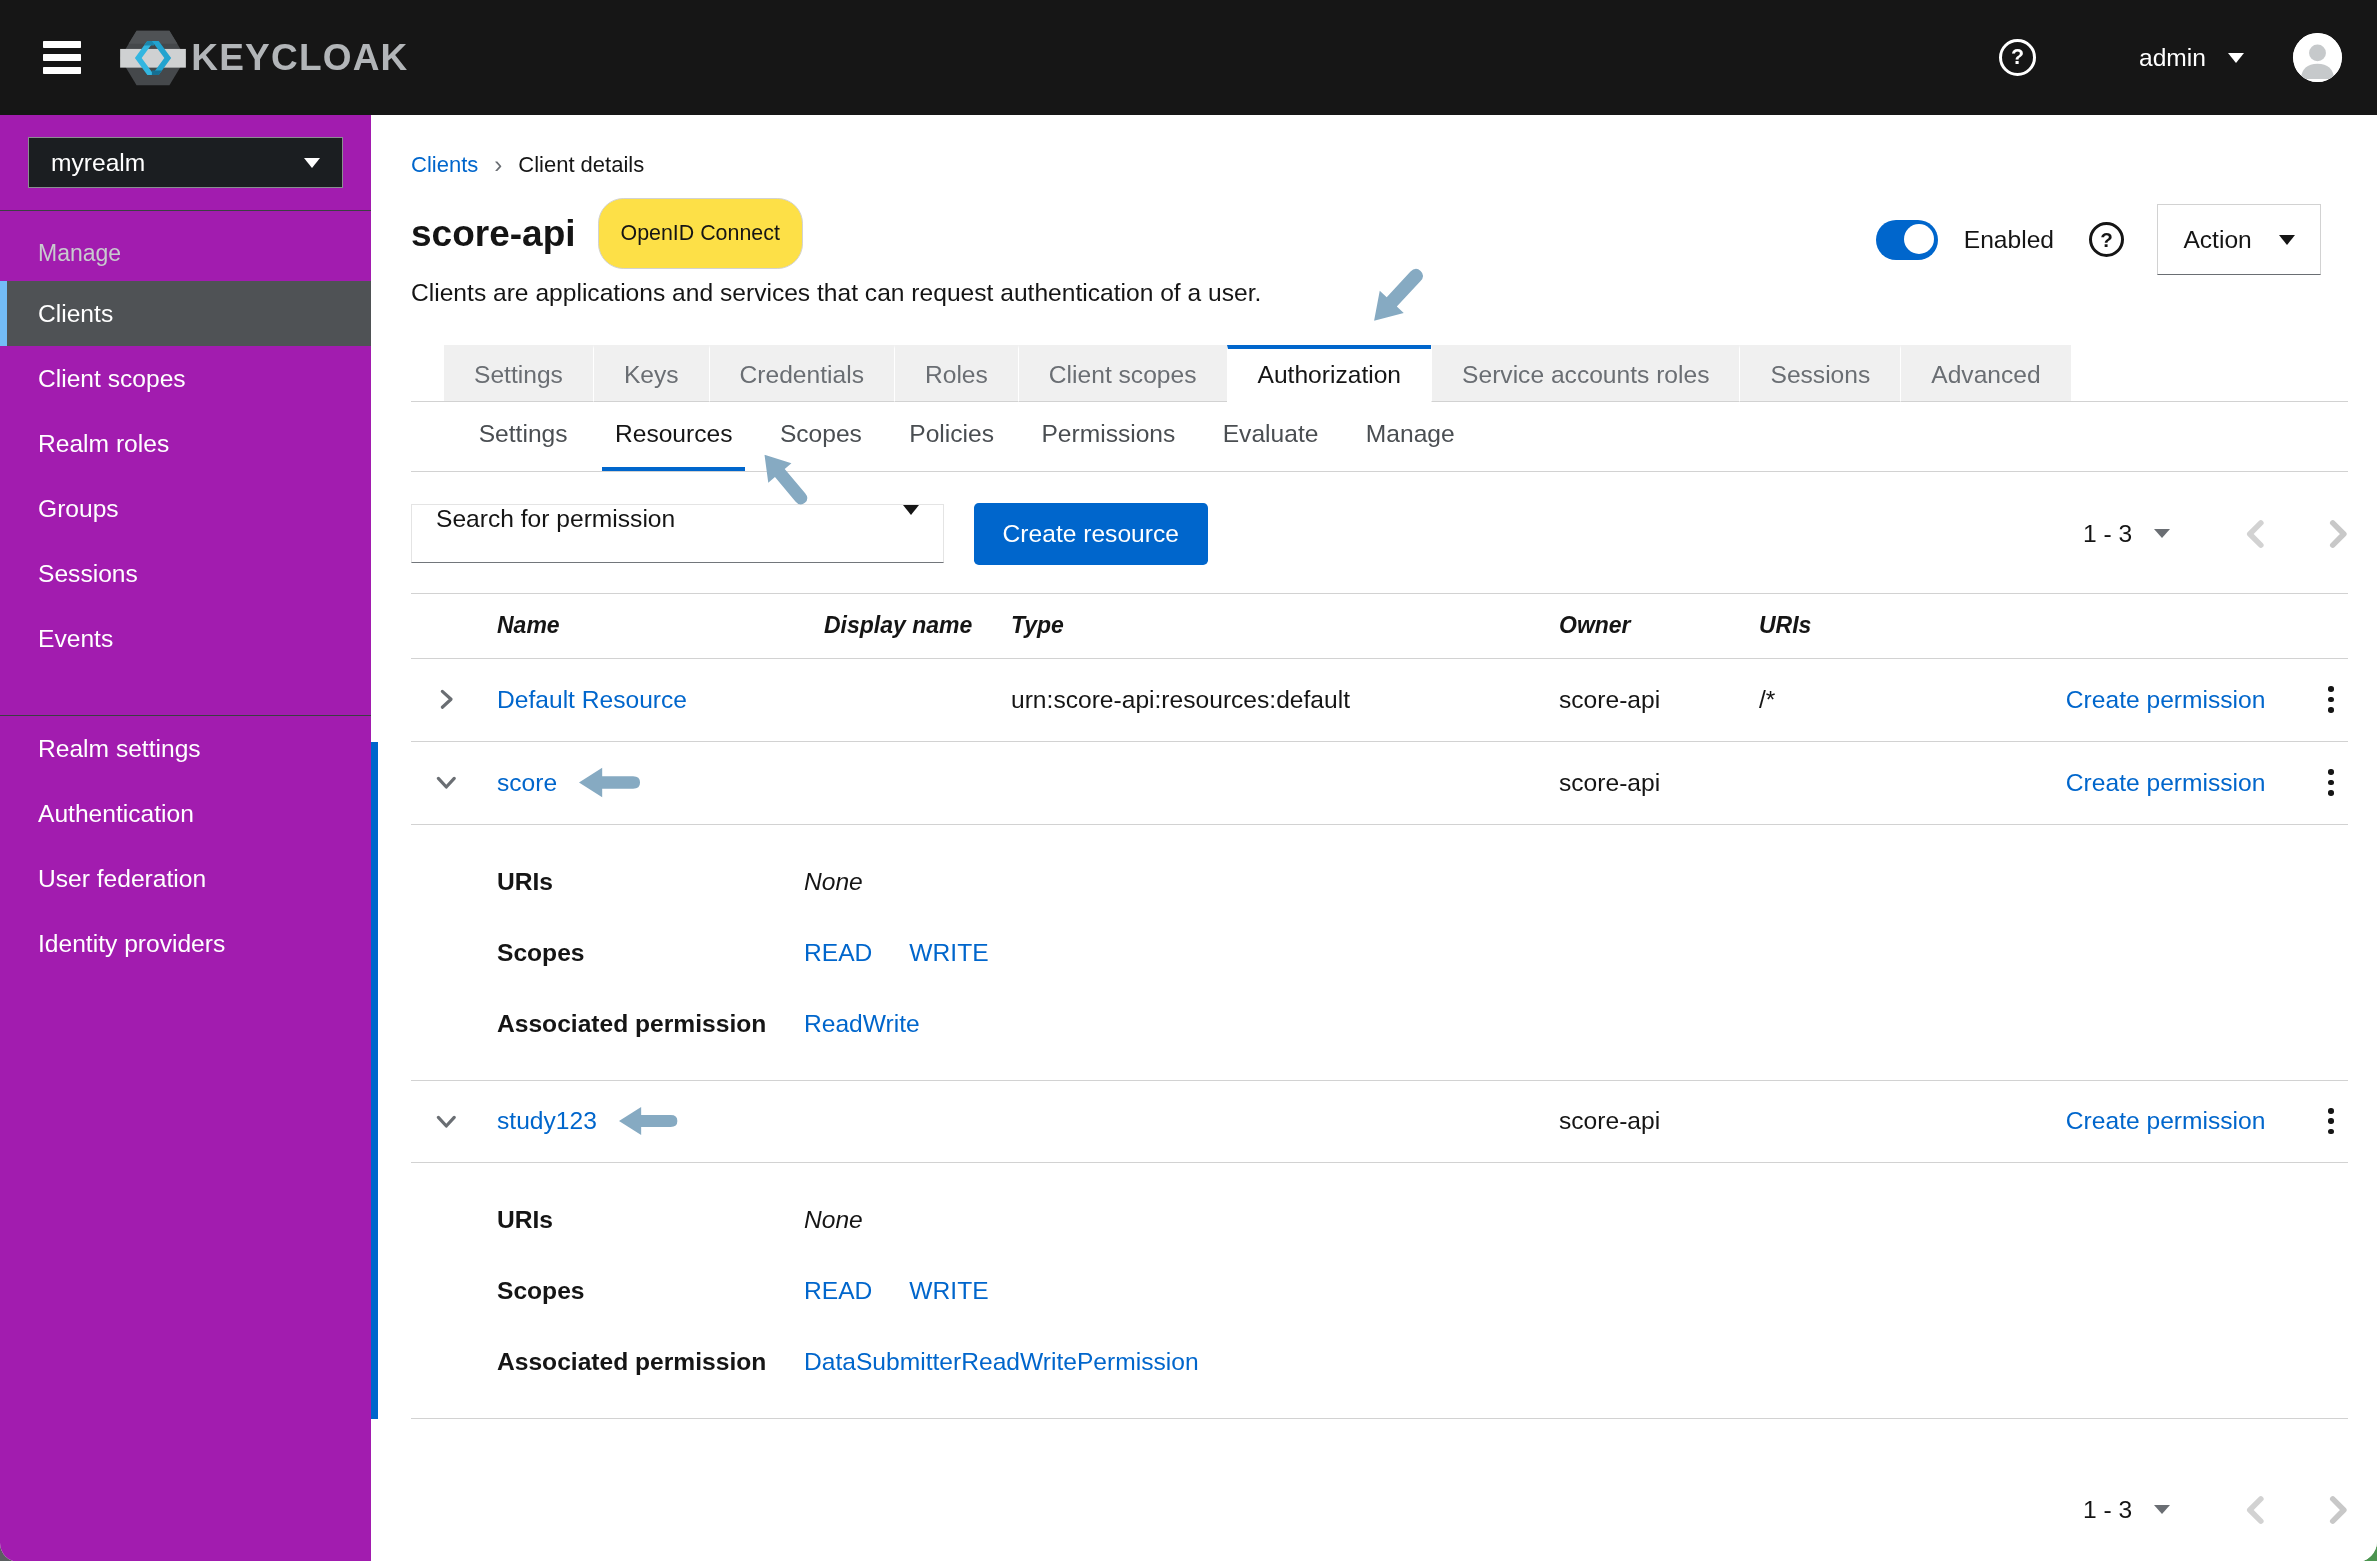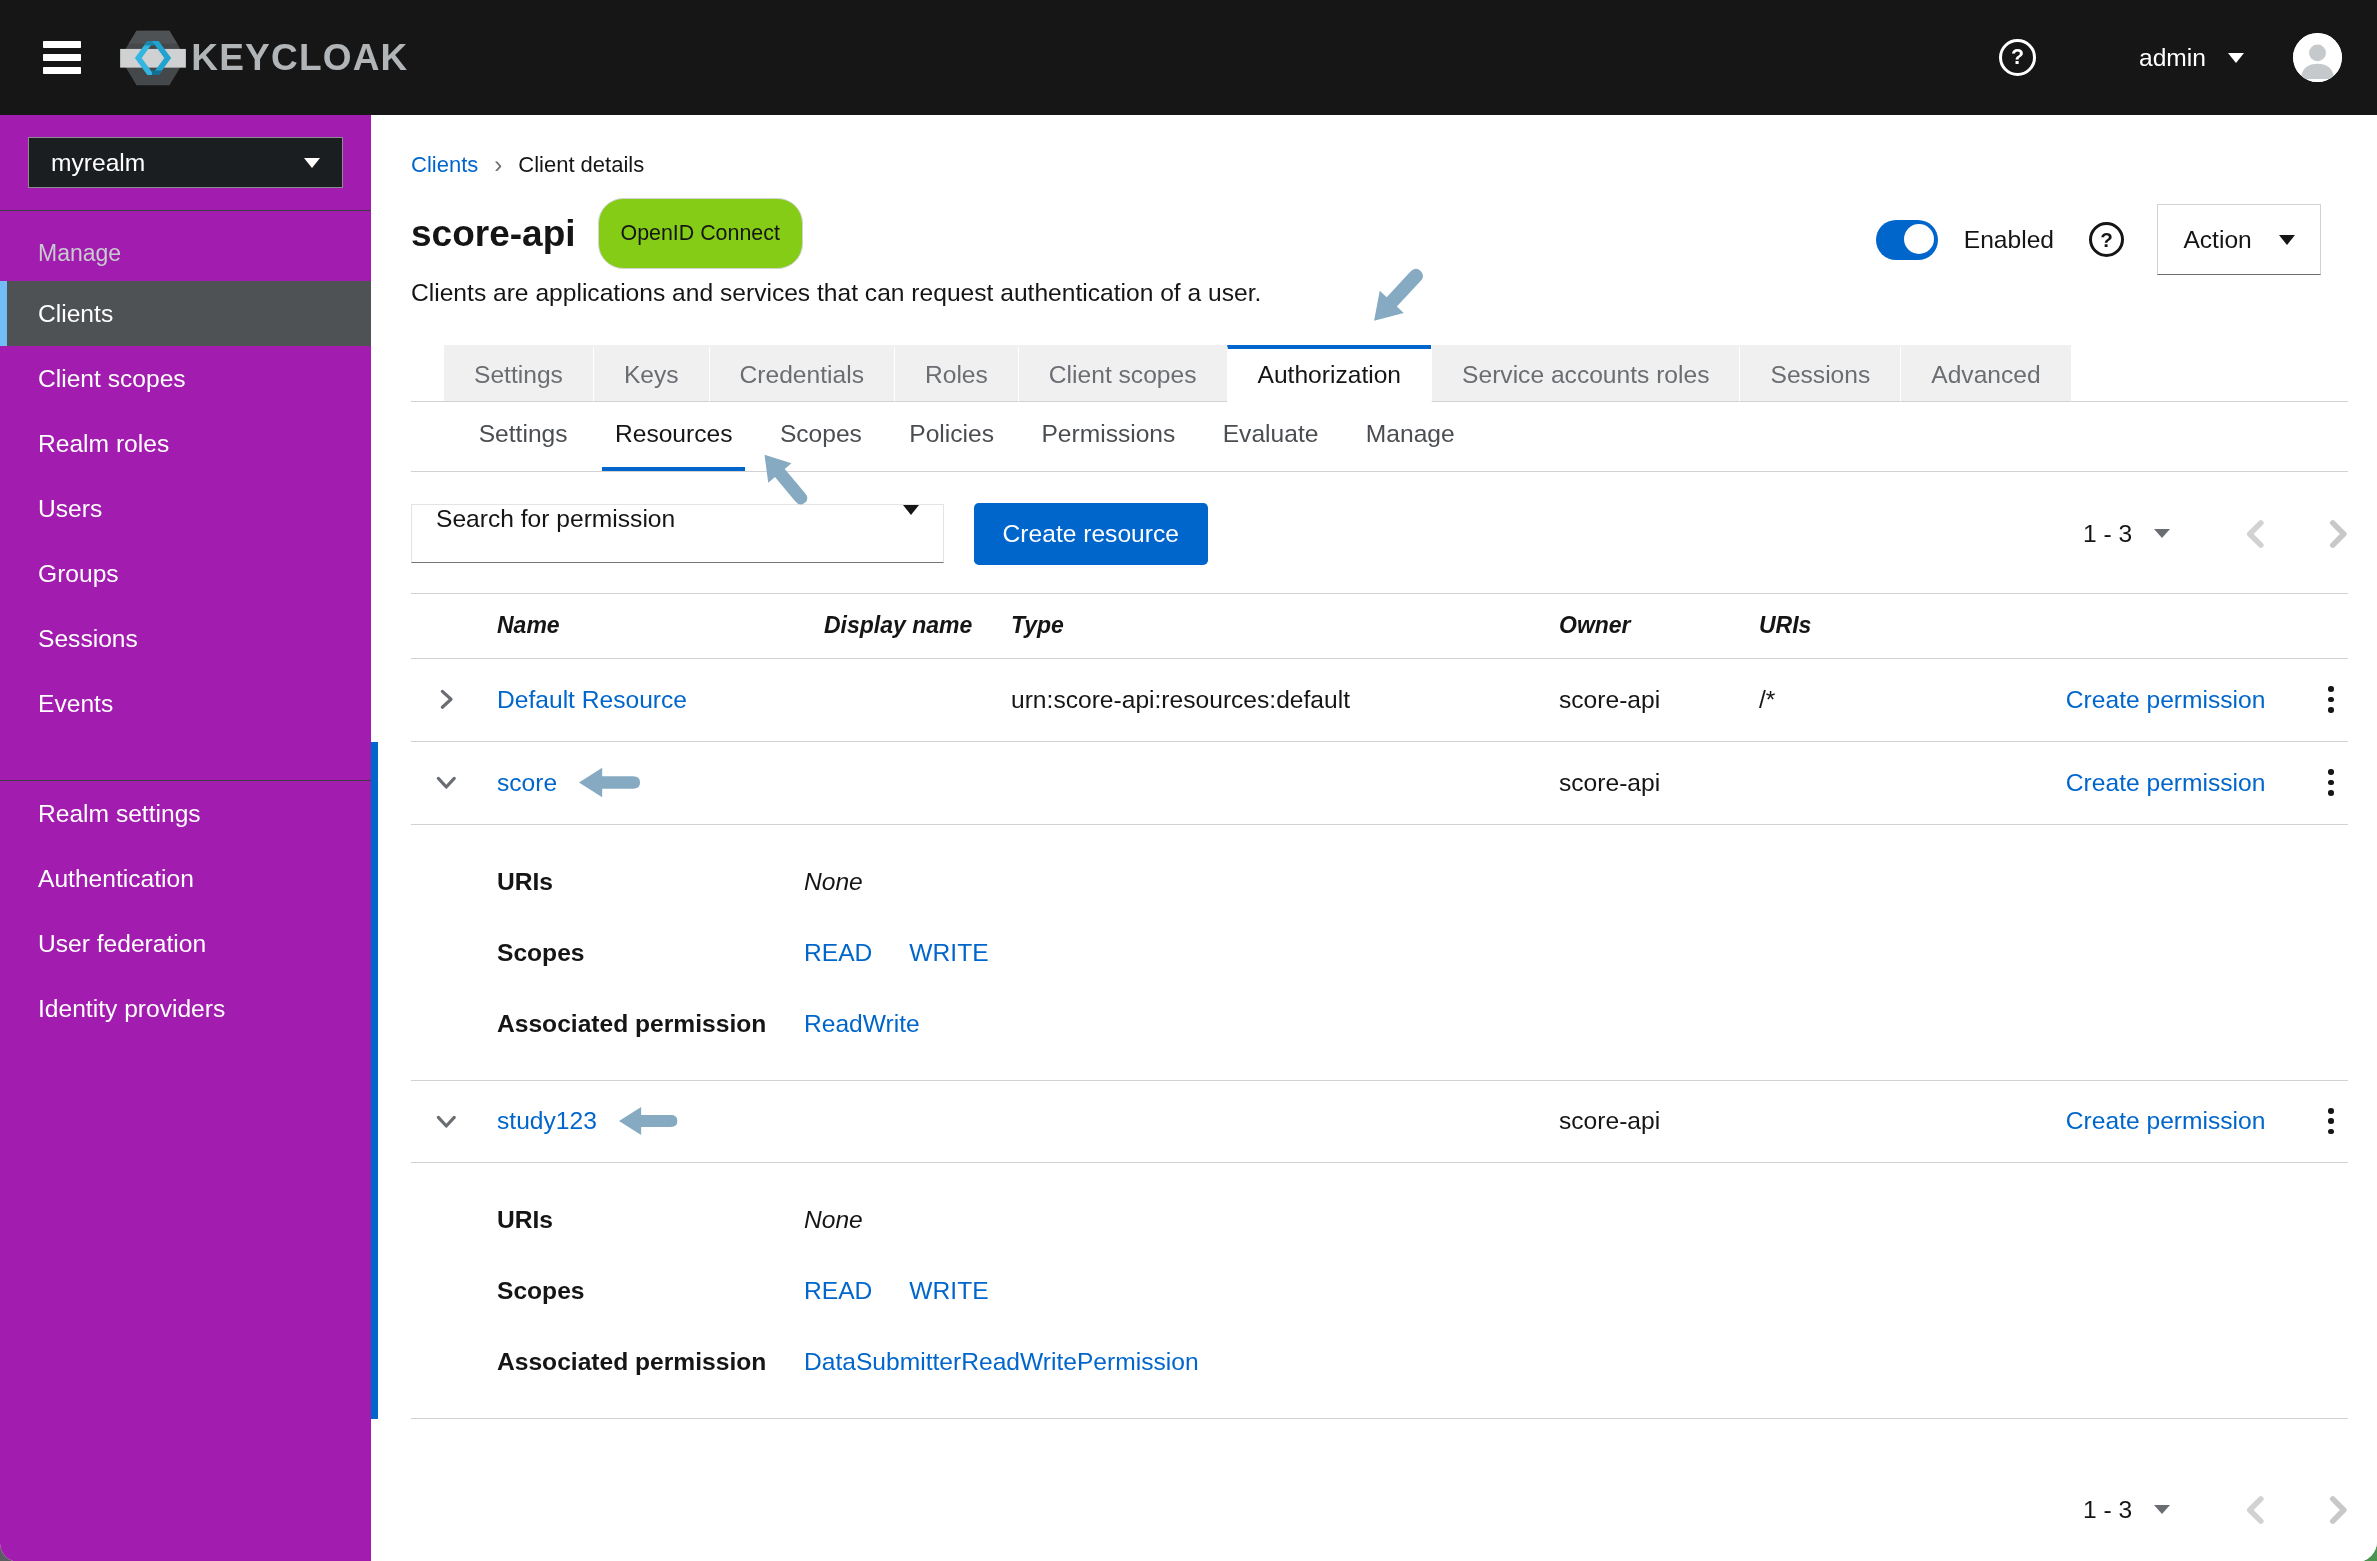--- a/index.html
+++ b/index.html
@@ -43,21 +43,21 @@
 
   
   .content { flex:1; position:relative; padding:0 28.6px 0 40px; background:#fff; }
 
   .breadcrumb { padding-top:36px; font-size:22px; display:flex; align-items:center; gap:16px; }
   .breadcrumb a { color:#0066cc; text-decoration:none; cursor:pointer; }
   .crumb-sep { color:#6a6e73; font-size:24px; }
 
   .title-row { margin-top:28.6px; display:flex; align-items:center; gap:22px; height:52px; }
   .page-title { font-size:37px; font-weight:700; color:#151515; margin:0; }
-  .badge { border:0.8px solid #d2d2d2; background:#84cc16; border-radius:25.4px; font-size:21.4px; padding:22px 22px; color:#151515; }
+  .badge { border:0.8px solid #d2d2d2; background:#fde047; border-radius:25.4px; font-size:21.4px; padding:22px 22px; color:#151515; }
   .description { margin-top:19px; font-size:24.6px; color:#151515; height:30px; }
 
   .header-controls { position:absolute; top:89px; right:56px; display:flex; align-items:center; height:71px; }
   .toggle { width:62px; height:40px; border-radius:20px; background:#0066cc; position:relative; cursor:pointer; }
   .toggle-knob { position:absolute; right:4.8px; top:4.8px; width:30px; height:30px; border-radius:50%; background:#fff; }
   .enabled-label { font-size:24.6px; margin:0 35px 0 25.4px; }
   .help-dark { width:35px; height:35px; border:3.2px solid #151515; border-radius:50%; font-size:20.6px; font-weight:700; display:flex; align-items:center; justify-content:center; color:#151515; margin-right:33px; background:none; }
   .action-box { width:164px; height:71px; border:0.8px solid #d2d2d2; border-bottom:1.6px solid #6a6e73; display:flex; align-items:center; justify-content:space-between; padding:0 25.4px; font-size:24.6px; background:#fff; cursor:pointer; }
   .caret-dark { width:0; height:0; border-left:8.7px solid transparent; border-right:8.7px solid transparent; border-top:10.3px solid #151515; }
 
@@ -160,21 +160,20 @@
         <span>myrealm</span>
         <span class="realm-caret"></span>
       </div>
       <div class="realm-sep"></div>
 
       <div class="nav-title">Manage</div>
       <nav>
         <div class="nav-item active">Clients</div>
         <div class="nav-item">Client scopes</div>
         <div class="nav-item">Realm roles</div>
-        <div class="nav-item">Users</div>
         <div class="nav-item">Groups</div>
         <div class="nav-item">Sessions</div>
         <div class="nav-item">Events</div>
       </nav>
       <div class="nav-divider"></div>
       <nav>
         <div class="nav-item">Realm settings</div>
         <div class="nav-item">Authentication</div>
         <div class="nav-item">User federation</div>
         <div class="nav-item">Identity providers</div>

